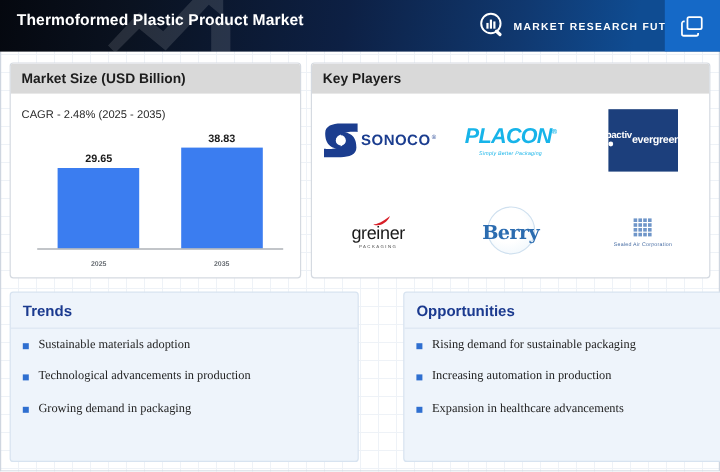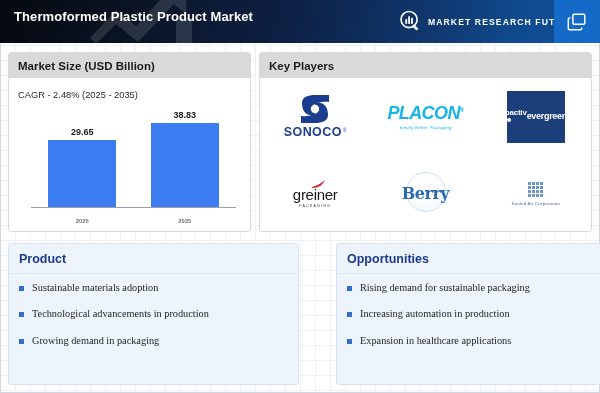--- a/index.html
+++ b/index.html
@@ -94,21 +94,21 @@
   .x-label { width: 33%; text-align: center; font-size: 5.8px; color: #6b7076; font-weight: bold; }
 
   
   .players-grid {
     height: 154px; display: grid;
     grid-template-columns: repeat(3, 1fr); grid-template-rows: repeat(2, 1fr);
   }
   .player-cell { display: flex; align-items: center; justify-content: center; }
 
   
-  .sonoco { display: flex; flex-direction: column; align-items: center; }
+  .sonoco { display: flex; flex-direction: row; align-items: center; }
   .sonoco-mark { width: 34px; height: 30px; }
   .sonoco-wrap { display: flex; align-items: flex-end; }
   .sonoco-name { font-size: 12.5px; font-weight: bold; color: #1b3d8f; letter-spacing: .4px; margin-top: 1px; }
   .sonoco-reg { font-size: 5px; color: #1b3d8f; margin-left: 1px; margin-bottom: 6px; }
 
   
   .placon { display: flex; flex-direction: column; align-items: center; }
   .placon-name {
     font-size: 18px; font-weight: bold; font-style: italic; color: #17b4e9;
     letter-spacing: -.6px; line-height: 1;
@@ -299,21 +299,21 @@
             <i></i>
         </div>
         <div class="sealed-name">Sealed Air Corporation</div>
       </div>
     </div>
 
   </div>
 </div>
 
 <div class="list-panel" id="trends-panel">
-  <div class="list-title">Product</div>
+  <div class="list-title">Trends</div>
   <div class="list-items">
     <div class="list-item">
       <span class="bullet"></span>
       <span class="item-text">Sustainable materials adoption</span>
     </div>
     <div class="list-item">
       <span class="bullet"></span>
       <span class="item-text">Technological advancements in production</span>
     </div>
     <div class="list-item">
@@ -329,16 +329,16 @@
     <div class="list-item">
       <span class="bullet"></span>
       <span class="item-text">Rising demand for sustainable packaging</span>
     </div>
     <div class="list-item">
       <span class="bullet"></span>
       <span class="item-text">Increasing automation in production</span>
     </div>
     <div class="list-item">
       <span class="bullet"></span>
-      <span class="item-text">Expansion in healthcare applications</span>
+      <span class="item-text">Expansion in healthcare advancements</span>
     </div>
   </div>
 </div>
 
 </body></html>

